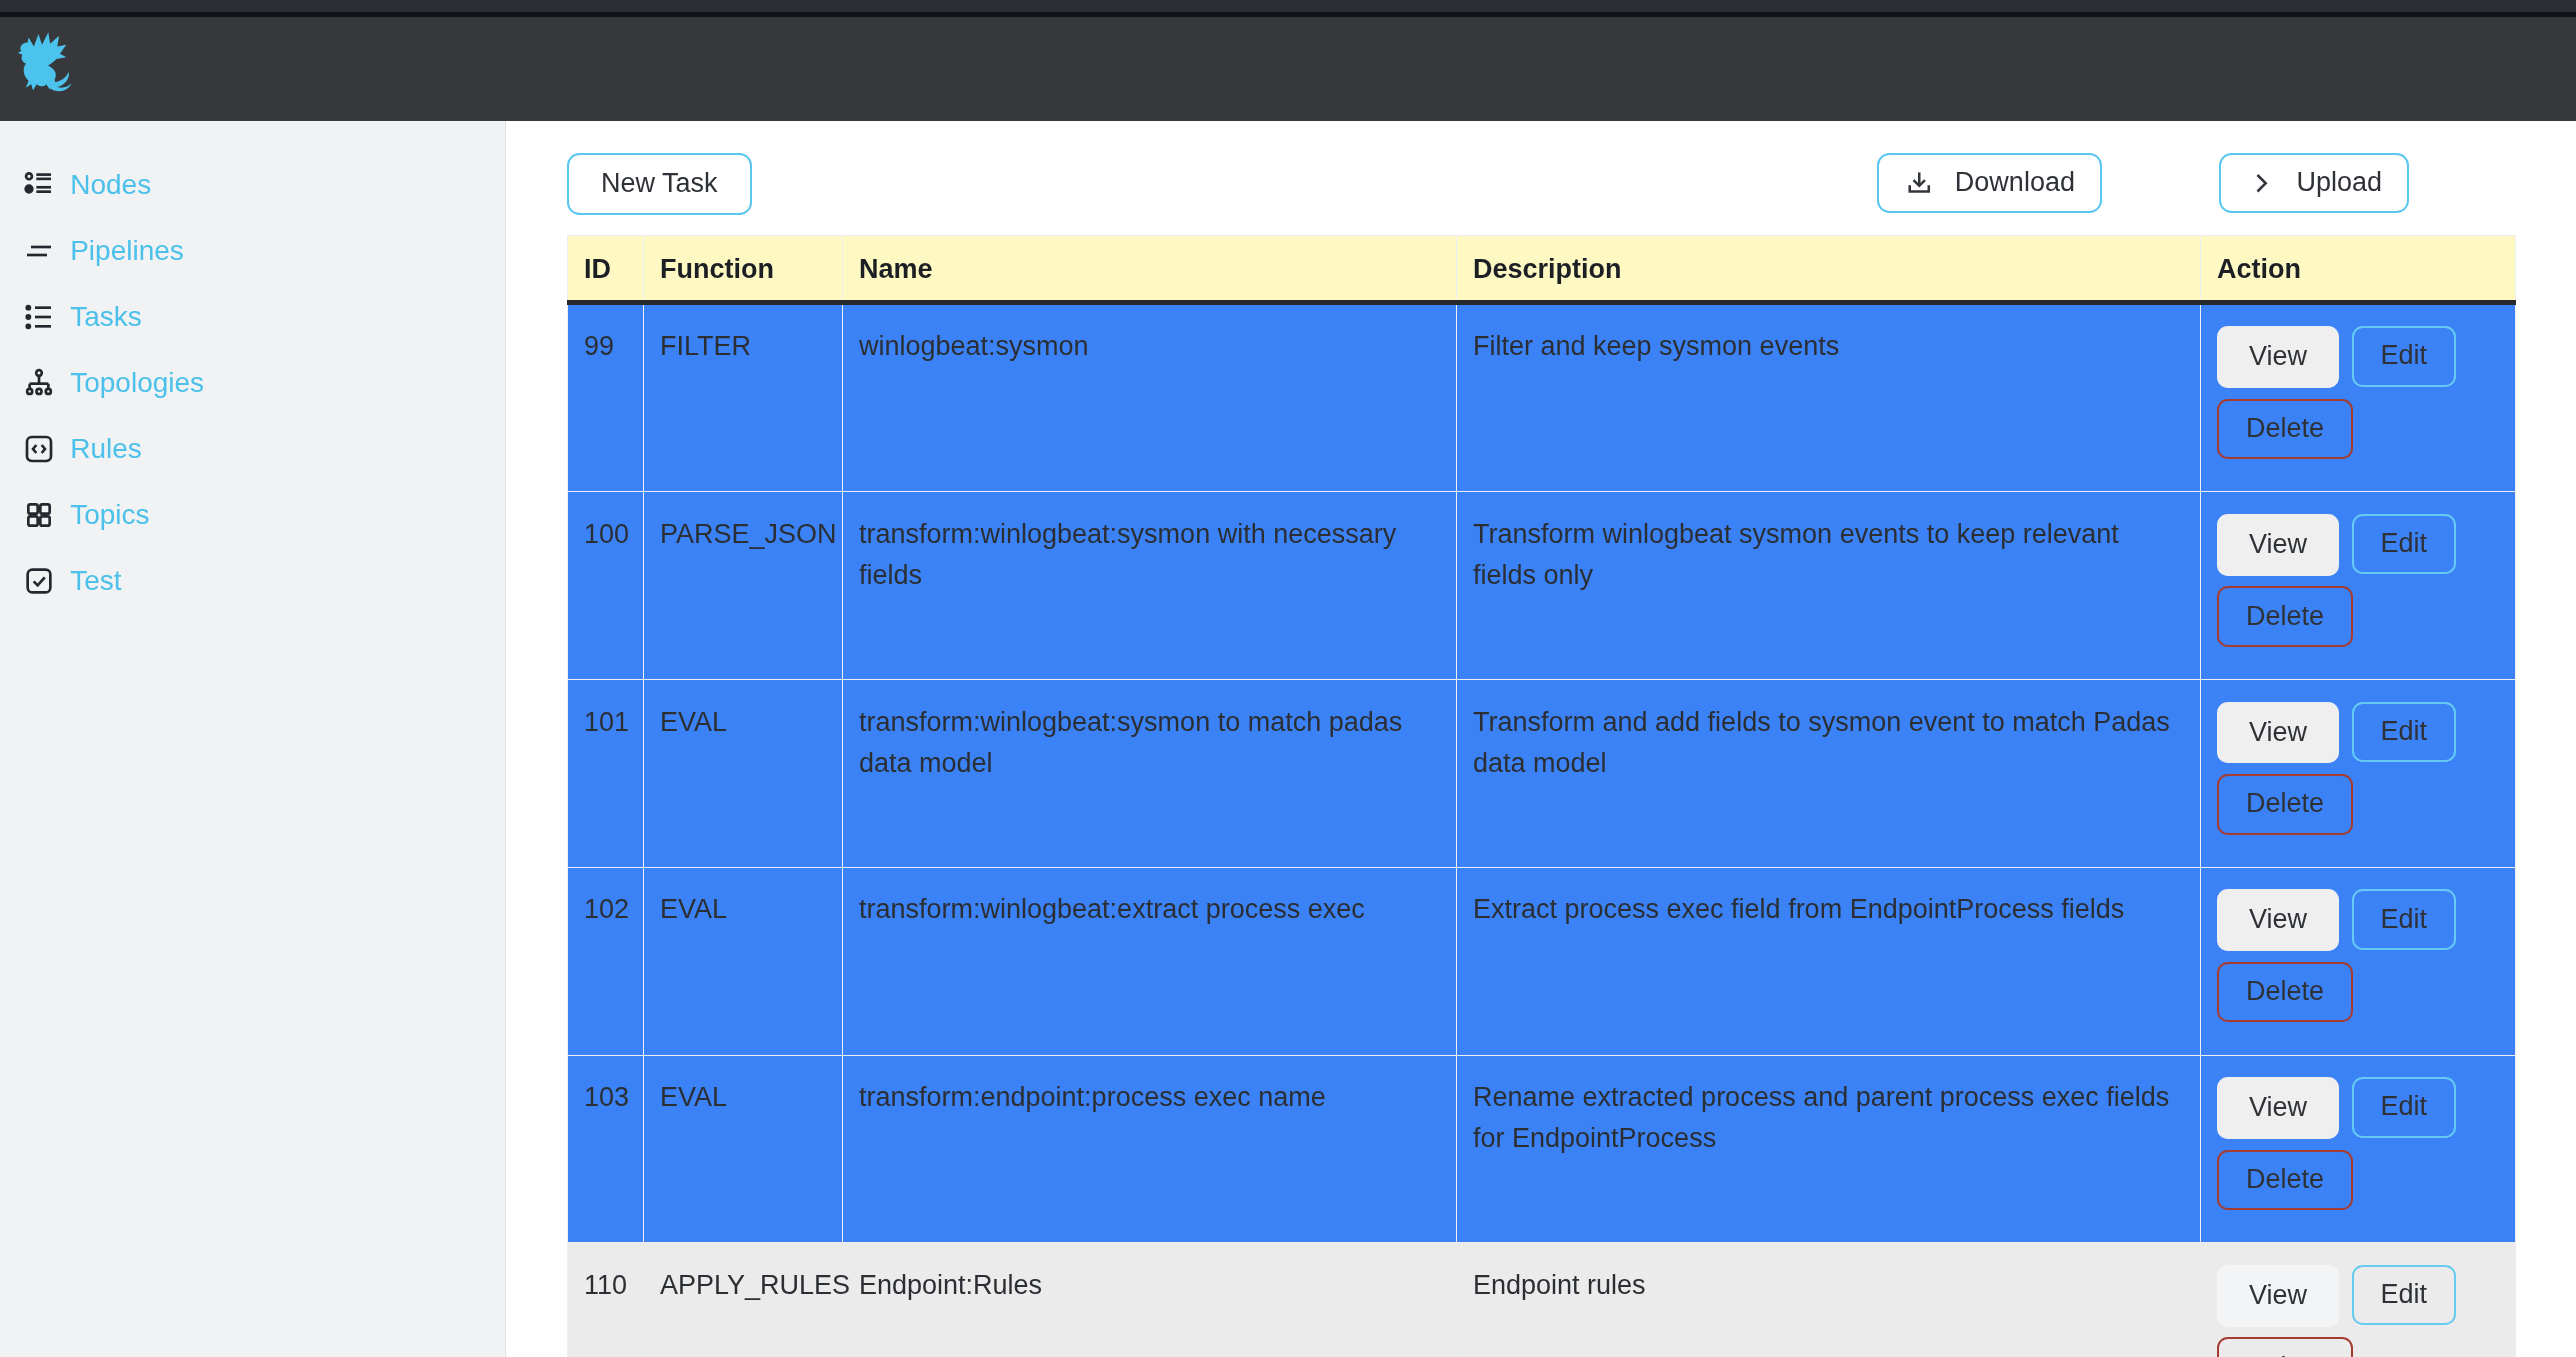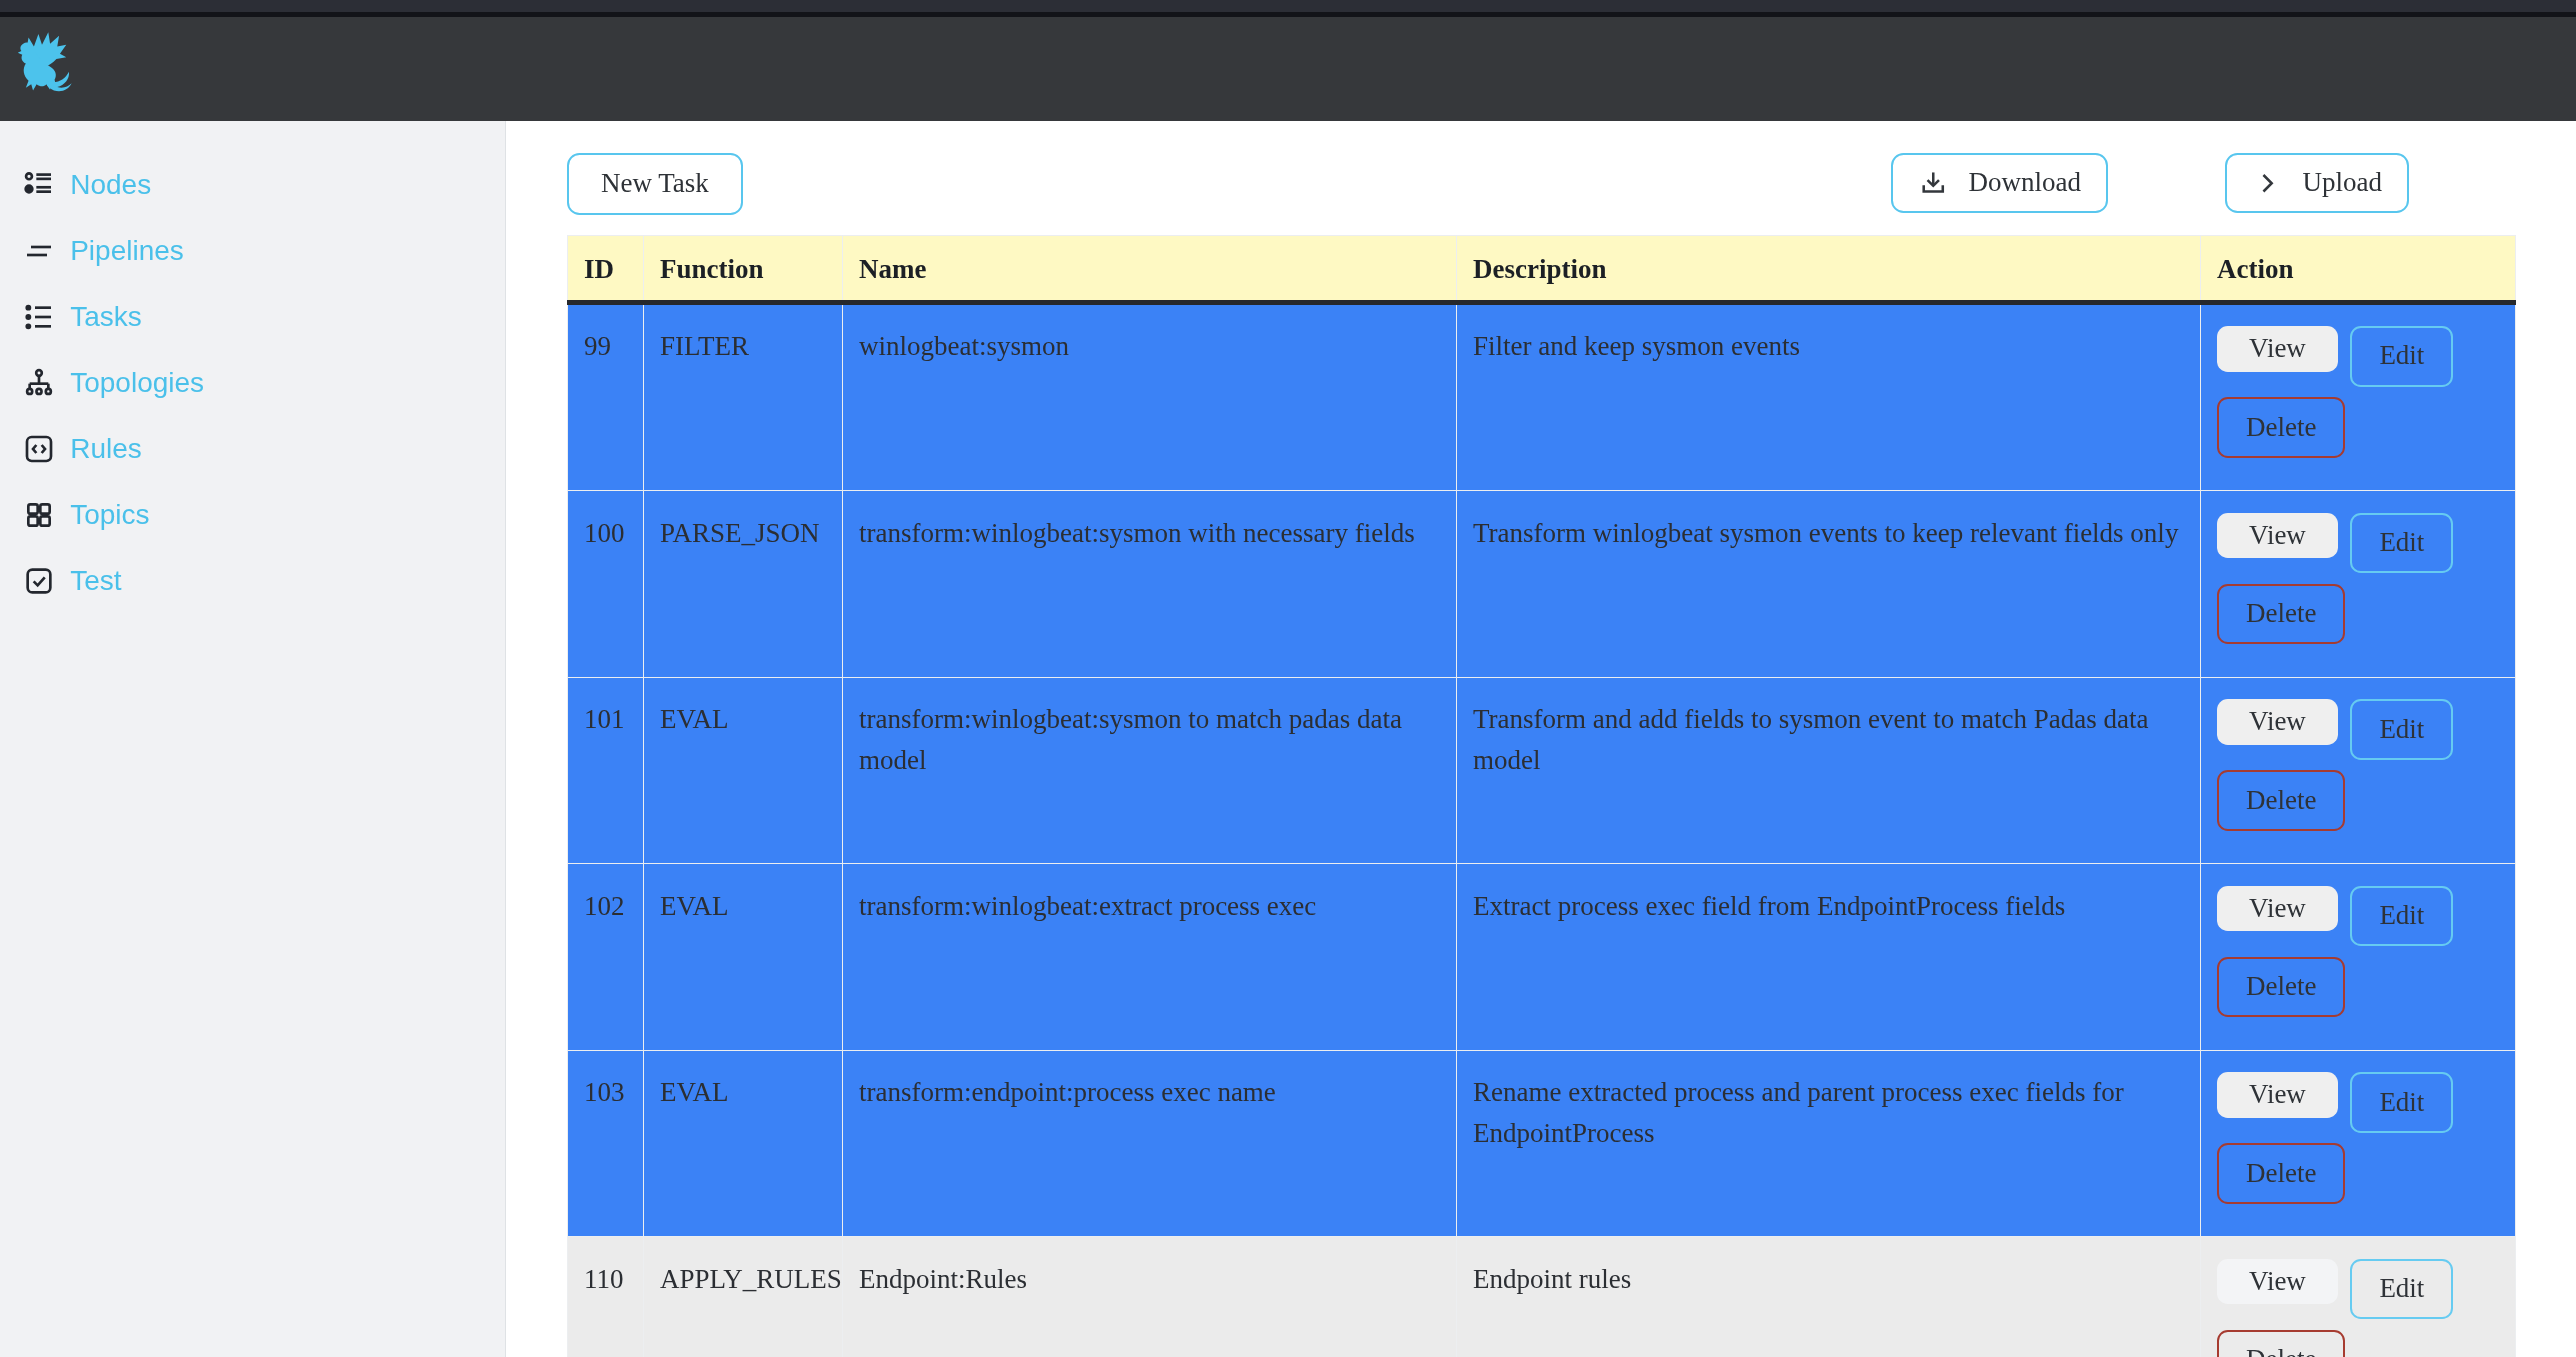--- a/index.html
+++ b/index.html
@@ -22,21 +22,21 @@
     background:#f1f2f4;border-right:1.8px solid #dfe2e5;
     padding-top:30.5px;box-sizing:border-box;
   }
   .side-item{display:flex;align-items:center;gap:15.2px;height:66px;padding-left:23px;cursor:pointer;}
   .side-item .sicon{width:32px;height:32px;flex:0 0 32px;display:flex;align-items:center;}
   .side-item .sicon svg{width:32px;height:32px;stroke:#23272e;fill:none;stroke-width:2;}
   .side-item .slabel{font-size:28px;font-weight:500;color:#4ac0ea;}
 
   
   .main{position:absolute;top:121px;left:524px;right:0;bottom:0;background:#fff;
-        padding:32px 0 0 43px;box-sizing:border-box;font-family:Liberation Serif, serif;}
+        padding:32px 0 0 43px;box-sizing:border-box;}
   .toolbar{display:flex;align-items:flex-start;padding-right:167px;}
   .btn{
     display:inline-flex;align-items:center;gap:12.5px;
     background:#fff;border:2.7px solid #58c6ee;border-radius:12.5px;
     font-size:27px;color:#2e3237;font-family:inherit;
     padding:14.3px 32px;cursor:pointer;line-height:1.1;
   }
   .btn .bicon{display:inline-flex;}
   .btn .bicon svg{width:30.5px;height:30.5px;stroke:#33373c;fill:none;stroke-width:2;}
   .toolbar .right-group{margin-left:auto;display:flex;gap:117px;}
@@ -60,21 +60,21 @@
     height:167px;box-sizing:border-box;
     line-height:41px;background:#3b82f6;
   }
   tr.highlighted td{background:#ebebeb;}
 
   .actions{display:flex;flex-wrap:wrap;align-items:flex-start;}
   .abtn{
     font-size:27px;color:#2e3237;font-family:inherit;line-height:1.1;
     border-radius:10.8px;margin:0 12.5px 10.8px 0;cursor:pointer;
   }
-  .abtn-view{background:#efefef;border:none;padding:8px 32px;}
+  .abtn-view{background:#efefef;border:none;padding:16px 32px;}
   .abtn-edit{background:transparent;border:2.7px solid #66cbf1;padding:13.4px 27px;}
   .abtn-delete{background:transparent;border:2.7px solid #a63b30;padding:13.4px 27px;}
   tr.highlighted .abtn-view{background:#f3f4f6;}
 </style>
 </head>
 <body>
 
 <div class="topbar">
   <div class="strip1"></div>
   <div class="strip2"></div>

